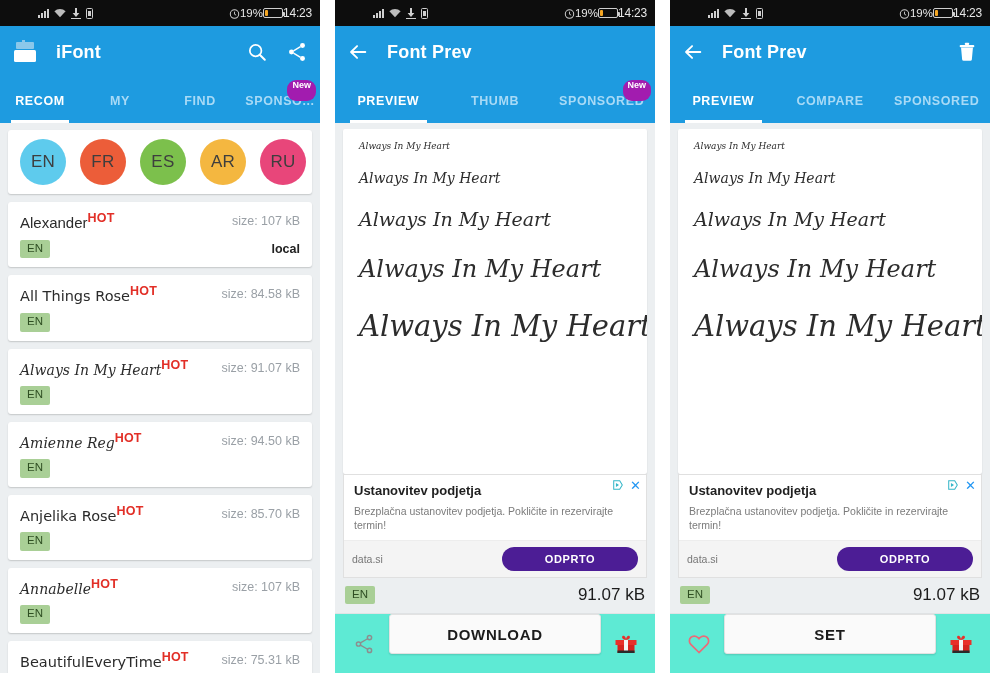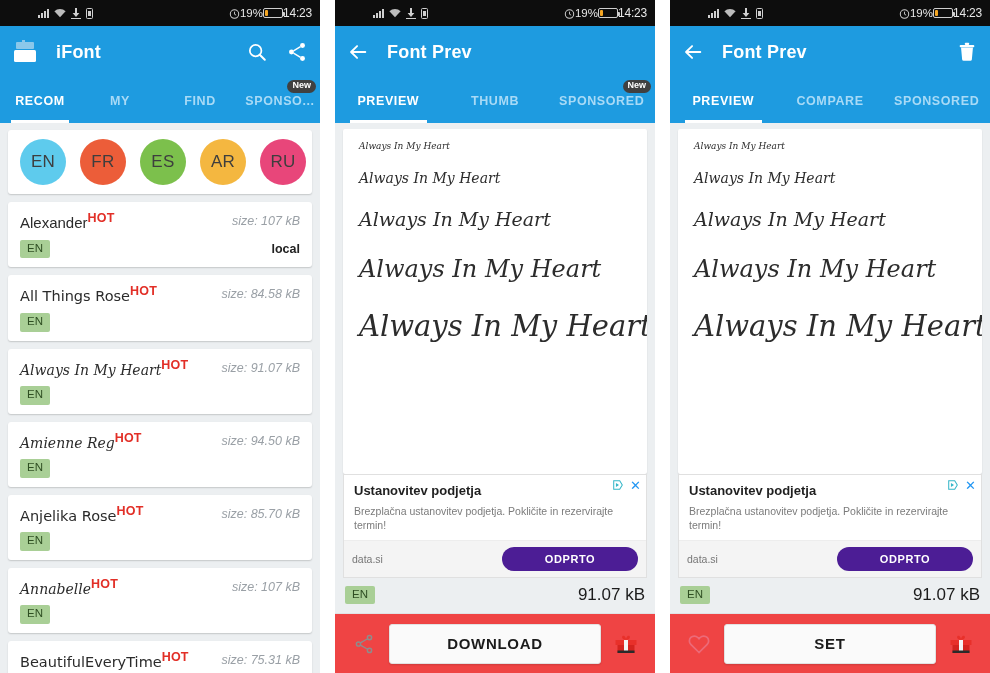--- a/index.html
+++ b/index.html
@@ -85,23 +85,23 @@
     color: #a8daf6; position: relative; cursor: pointer;
     white-space: nowrap; overflow: hidden;
   }
   .tab.active { color: #ffffff; }
   .tab.active::after {
     content: ""; position: absolute; left: 14%; right: 14%; bottom: 0;
     height: 3px; background: #ffffff;
   }
   .tab .newbadge {
     position: absolute; top: 2px; right: 4px;
-    background: #404040; color: #fff;
+    background: #a21caf; color: #fff;
     font-size: 9px; font-weight: bold; letter-spacing: 0;
-    padding: 1px 5px 2px; border-radius: 9px;
+    padding: 1px 5px 10px; border-radius: 9px;
     line-height: 1.1;
   }
   .tabs.t4 .tab:nth-child(4) { font-size: 12.5px; }
 
   
   .content { flex: 1; background: #eceff1; overflow: hidden; position: relative; }
   .list { padding: 7px 8px 0; }
   .card {
     background: #ffffff; border-radius: 3px;
     box-shadow: 0 1px 1.5px rgba(0,0,0,0.17);
@@ -122,21 +122,21 @@
   }
   .fi-name.script { font-family: "DejaVu Serif", serif; font-style: italic; font-size: 14px; }
   .fi-name.hand { font-family: "DejaVu Sans", sans-serif; font-size: 14.5px; }
   .hot {
     color: #e22f27; font-weight: bold; font-size: 12.5px;
     vertical-align: super; letter-spacing: 0.2px;
     font-family: "Liberation Sans", sans-serif; font-style: normal; text-align: right;
   }
   .fi-size {
     margin-left: auto; color: #9aa0a6; font-size: 12.5px;
-    white-space: nowrap; padding-top: 2px; font-style: italic;
+    white-space: nowrap; padding-top: 2px;
   }
   .fi-bottom { display: flex; align-items: center; margin-top: 8px; }
   .tag-en {
     background: #a9cf96; color: #2f4f23; font-size: 11.5px;
     padding: 2px 7px 3px; border-radius: 2px; line-height: 1.2;
   }
   .fi-local { margin-left: auto; font-size: 12.5px; color: #222; font-weight: bold; }
 
   
   .preview-card {
@@ -182,22 +182,22 @@
   .admark-tri { width: 12px; height: 12px; display:block; }
   .admark-x { color: #2196f3; font-size: 13px; line-height: 1; cursor: pointer; }
 
   .meta-row {
     display: flex; align-items: center; padding: 7px 10px 8px 10px;
   }
   .meta-size { margin-left: auto; font-size: 17px; color: #1c1c1c; }
 
   
   .bottombar {
-    flex: none; height: 60px; background: #ef4444;
-    display: flex; align-items: center; gap: 10px;
+    flex: none; height: 60px; background: #5eead4;
+    display: flex; gap: 10px;
     padding: 0 14px;
     border-top: 1px solid #e0e3e5;
   }
   .bb-icon { width: 30px; display: flex; align-items: center; justify-content: center; cursor: pointer; }
   .bb-btn {
     flex: 1; height: 40px; background: #fafafa;
     border: 1px solid #e2e2e2; border-radius: 3px;
     box-shadow: 0 1px 2px rgba(0,0,0,0.14);
     display: flex; align-items: center; justify-content: center;
     font-size: 15px; font-weight: bold; color: #1b1b1b;

